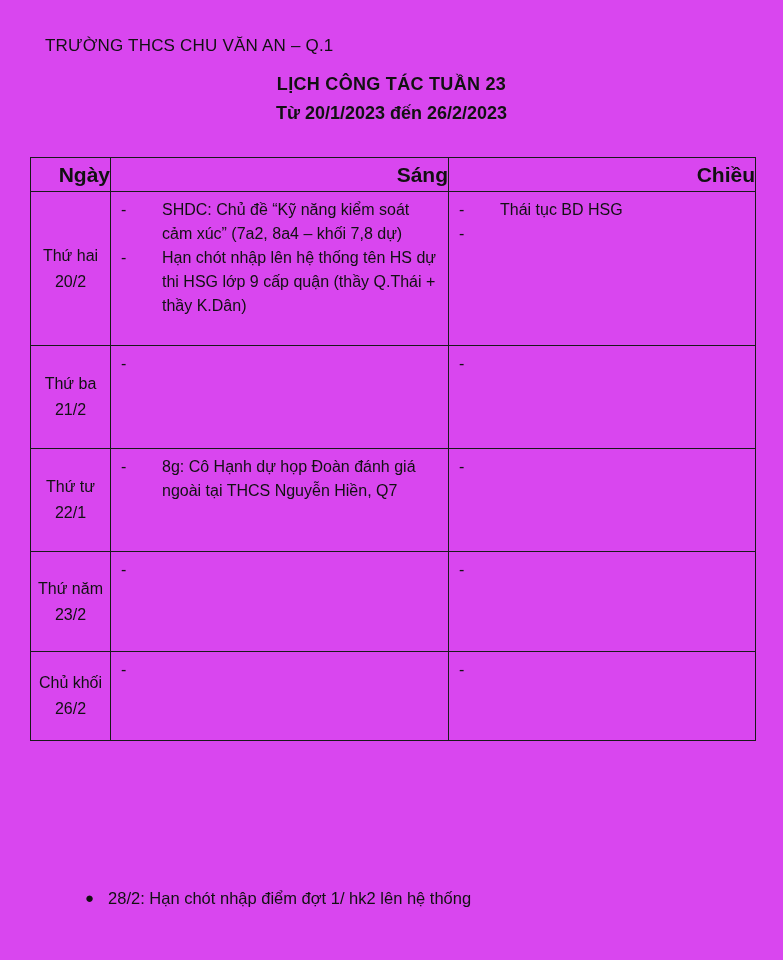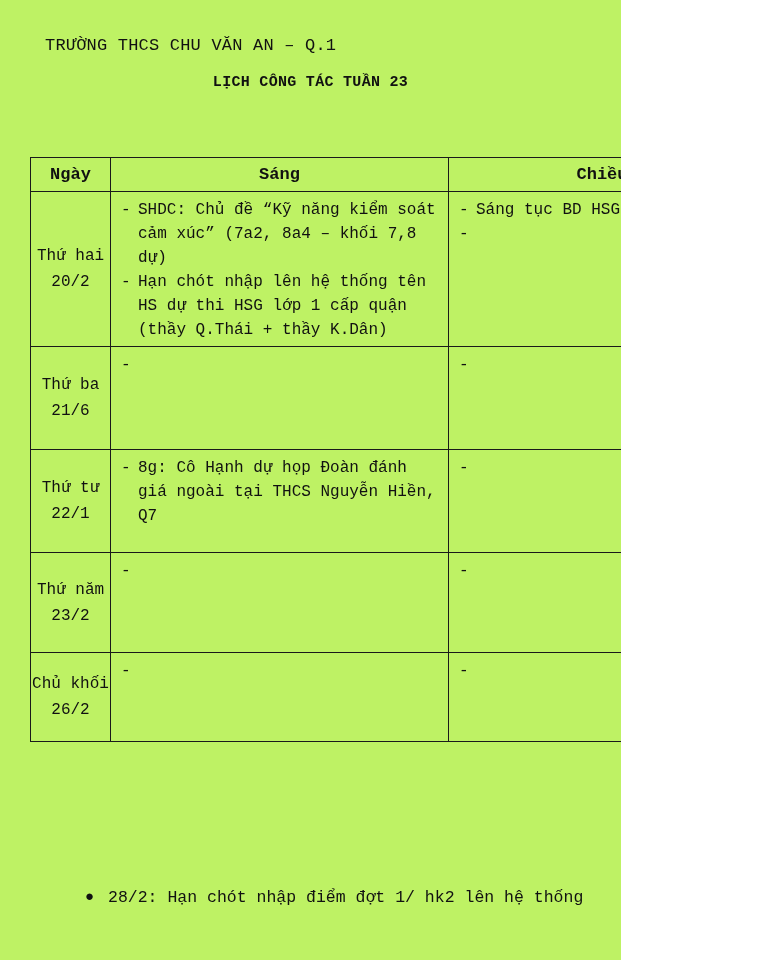--- a/index.html
+++ b/index.html
@@ -2,42 +2,42 @@
 <html><head>
 <meta charset="utf-8">
 <style>
   html, body {
     margin: 0;
     padding: 0;
     background: #ffffff;
   }
   #page {
     position: relative;
-    width: 621px;
+    width: 783px;
     height: 960px;
-    background: #bef264;
-    font-family: Liberation Mono, monospace;
+    background: #d946ef;
+    font-family: Liberation Sans, sans-serif;
     color: #111111;
     overflow: hidden;
   }
   .school-name {
     position: absolute;
     left: 45px;
     top: 36px;
     font-size: 17px;
     letter-spacing: 0.2px;
     white-space: nowrap;
   }
   .doc-title {
     position: absolute;
     left: 0;
     top: 74px;
     width: 100%;
     text-align: center;
-    font-size: 15px;
+    font-size: 18px;
     font-weight: bold;
     letter-spacing: 0.3px;
   }
   .doc-subtitle {
     position: absolute;
     left: 0;
     top: 103px;
     width: 100%;
     text-align: center;
     font-size: 18px;
@@ -51,23 +51,23 @@
     border-collapse: collapse;
     table-layout: fixed;
   }
   table.schedule th,
   table.schedule td {
     border: 1.4px solid #1a1a1a;
     font-size: 16px;
   }
   table.schedule th {
     height: 33px;
-    font-size: 17px;
+    font-size: 21px;
     font-weight: bold;
-    text-align: center;
+    text-align: right;
     vertical-align: middle;
     padding: 0;
   }
   col.c-day { width: 80px; }
   col.c-morning { width: 338px; }
   col.c-afternoon { width: 307px; }
 
   td.day-cell {
     text-align: center;
     vertical-align: middle;
@@ -82,20 +82,21 @@
   .bullet-line {
     display: flex;
     align-items: flex-start;
   }
   .bullet-line .dash {
     flex: 0 0 17px;
     width: 17px;
   }
   .bullet-line .txt {
     flex: 1 1 auto;
+    margin-left: 24px;
   }
   
   tbody tr:nth-child(1) { height: 154px; }
   tbody tr:nth-child(2) { height: 103px; }
   tbody tr:nth-child(3) { height: 103px; }
   tbody tr:nth-child(4) { height: 100px; }
   tbody tr:nth-child(5) { height: 89px; }
   tbody tr:nth-child(6) { height: 85px; }
   tbody tr:nth-child(7) { height: 56px; }
 
@@ -116,20 +117,21 @@
 </style>
 </head>
 <body>
 
 <div id="page">
 
   <div class="school-name">TRƯỜNG THCS CHU VĂN AN – Q.1</div>
 
   <div class="doc-title">LỊCH CÔNG TÁC TUẦN 23</div>
 
+  <div class="doc-subtitle">Từ 20/1/2023 đến 26/2/2023</div>
 
   <table class="schedule">
     <colgroup>
       <col class="c-day">
       <col class="c-morning">
       <col class="c-afternoon">
     </colgroup>
     <thead>
       <tr>
         <th>Ngày</th>
@@ -143,38 +145,38 @@
             <div>Thứ hai</div>
             <div>20/2</div>
           </td>
           <td class="content-cell">
             <div class="bullet-line">
               <span class="dash">-</span>
               <span class="txt">SHDC: Chủ đề “Kỹ năng kiểm soát cảm xúc” (7a2, 8a4 – khối 7,8 dự)</span>
             </div>
             <div class="bullet-line">
               <span class="dash">-</span>
-              <span class="txt">Hạn chót nhập lên hệ thống tên HS dự thi HSG lớp 1 cấp quận (thầy Q.Thái + thầy K.Dân)</span>
-            </div>
-          </td>
-          <td class="content-cell">
-            <div class="bullet-line">
-              <span class="dash">-</span>
-              <span class="txt">Sáng tục BD HSG</span>
+              <span class="txt">Hạn chót nhập lên hệ thống tên HS dự thi HSG lớp 9 cấp quận (thầy Q.Thái + thầy K.Dân)</span>
+            </div>
+          </td>
+          <td class="content-cell">
+            <div class="bullet-line">
+              <span class="dash">-</span>
+              <span class="txt">Thái tục BD HSG</span>
             </div>
             <div class="bullet-line">
               <span class="dash">-</span>
               <span class="txt"></span>
             </div>
           </td>
         </tr>
         <tr>
           <td class="day-cell">
             <div>Thứ ba</div>
-            <div>21/6</div>
+            <div>21/2</div>
           </td>
           <td class="content-cell">
             <div class="bullet-line">
               <span class="dash">-</span>
               <span class="txt"></span>
             </div>
           </td>
           <td class="content-cell">
             <div class="bullet-line">
               <span class="dash">-</span>

